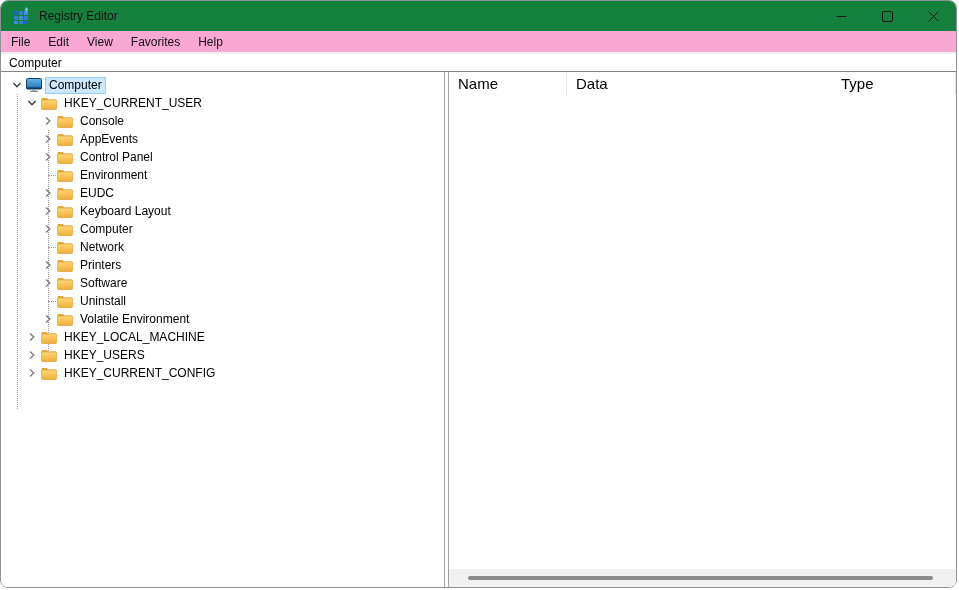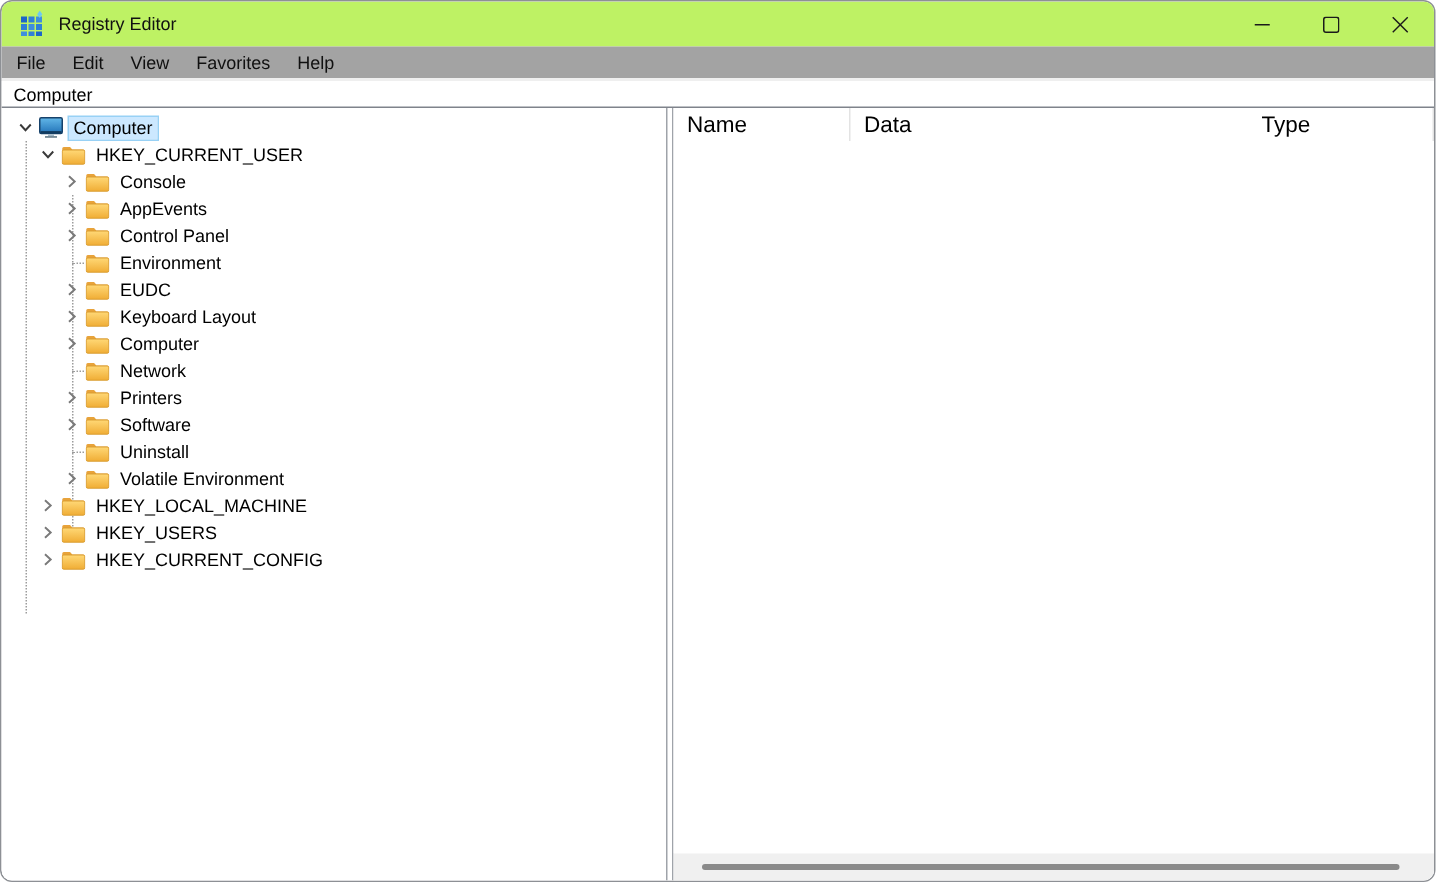--- a/index.html
+++ b/index.html
@@ -2,27 +2,27 @@
 <html><head>
 <meta charset="utf-8">
 <style>
   html,body{margin:0;padding:0;background:#ffffff;}
   body{width:959px;height:590px;font-family:"Liberation Sans",sans-serif;-webkit-font-smoothing:antialiased;}
   .window{
     width:957px;height:588px;border:1px solid #8d9095;border-radius:8px;overflow:hidden;
     background:#fff;display:flex;flex-direction:column;box-sizing:border-box;
   }
   
-  .titlebar{height:30px;background:#bef264;display:flex;align-items:center;flex:none;}
+  .titlebar{height:30px;background:#15803d;display:flex;align-items:center;flex:none;}
   .app-icon{width:18px;height:18px;margin-left:11px;flex:none;}
   .title-text{font-size:12px;color:#111;margin-left:9px;}
   .tb-spacer{flex:1;}
   .winbtn{width:46px;height:30px;display:flex;align-items:center;justify-content:center;background:transparent;border:none;padding:0;cursor:default;}
   
-  .menubar{height:21px;background:#a3a3a3;display:flex;align-items:center;padding-left:1px;flex:none;border-bottom:2px solid #efefef;}
+  .menubar{height:21px;background:#f9a8d4;display:flex;align-items:center;padding-left:1px;flex:none;border-bottom:2px solid #efefef;}
   .menu-item{font-size:12px;color:#101010;padding:0 9px;height:100%;display:flex;align-items:center;}
   
   .addressbar{height:17px;background:#fff;display:flex;align-items:center;flex:none;}
   .address-input{border:none;outline:none;font-family:"Liberation Sans",sans-serif;font-size:12px;color:#000;
     padding:0 0 0 8px;margin:0;width:100%;height:15px;background:transparent;}
   
   .main{flex:1;display:flex;min-height:0;border-top:1px solid #7f838b;background:#fff;}
   .left-pane{width:443px;flex:none;border-right:1px solid #9fa3a9;background:#fff;position:relative;overflow:hidden;}
   .splitter{width:3px;flex:none;background:#fff;}
   .right-pane{flex:1;border-left:1px solid #9fa3a9;display:flex;flex-direction:column;min-width:0;background:#fff;}

